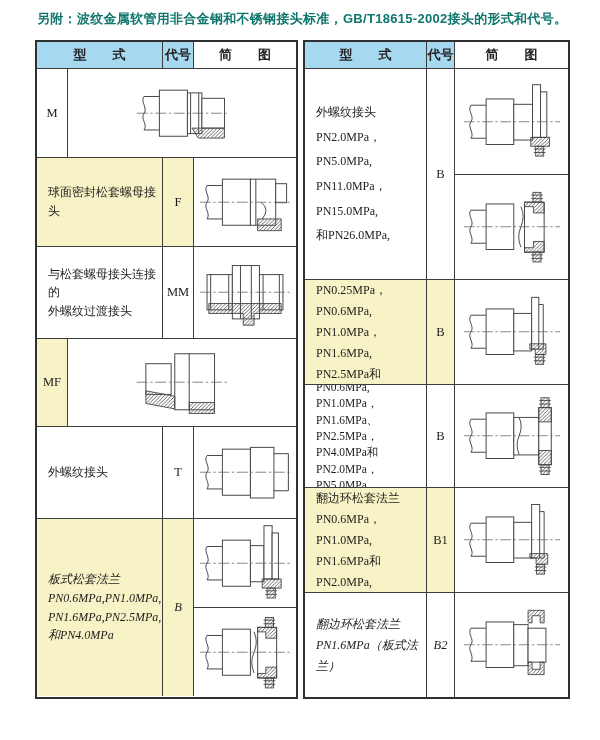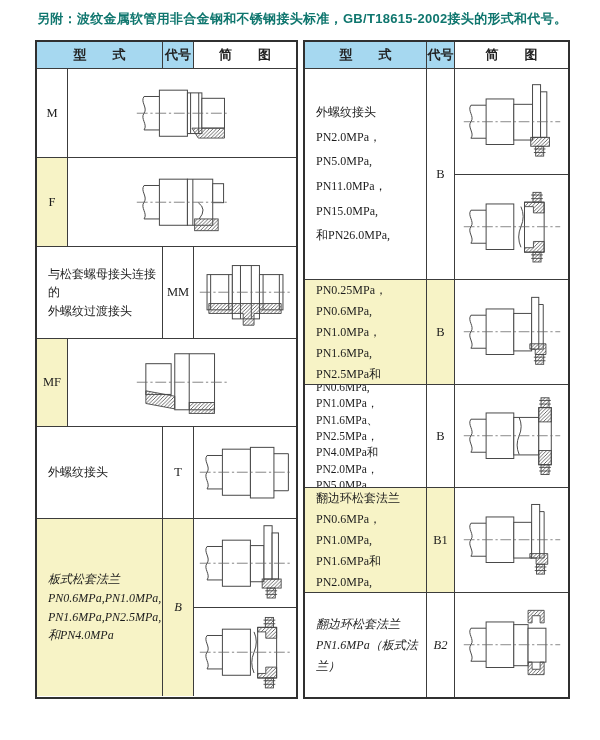--- a/index.html
+++ b/index.html
@@ -80,20 +80,21 @@
             <rect class="f" x="58" y="22" width="16" height="45"></rect>
             <path class="s" d="M61.5 22 V67 M70.5 22 V67"></path>
             <rect class="f" x="74" y="28" width="25" height="33"></rect>
             <polygon class="h" points="63,61 99,61 99,72 70,72"></polygon>
             <path class="ax" d="M2 44.5 H102"></path>
           </svg>
         </div>
       </div>
 
       <div class="trow hl" style="height:89px">
+        <div class="c type">球面密封松套螺母接头</div>
         <div class="c code">F</div>
         <div class="c diag">
           <svg width="94" viewBox="0 0 104 89">
             <use href="#hosepipe"></use>
             <rect class="f" x="58" y="19" width="28" height="51"></rect>
             <path class="s" d="M64 19 V70"></path>
             <rect class="f" x="86" y="24" width="12" height="21"></rect>
             <path class="s" d="M70 45 Q80 52 71 63"></path>
             <rect class="h" x="66" y="63" width="26" height="13"></rect>
             <path class="ax" d="M2 44.5 H102"></path>

